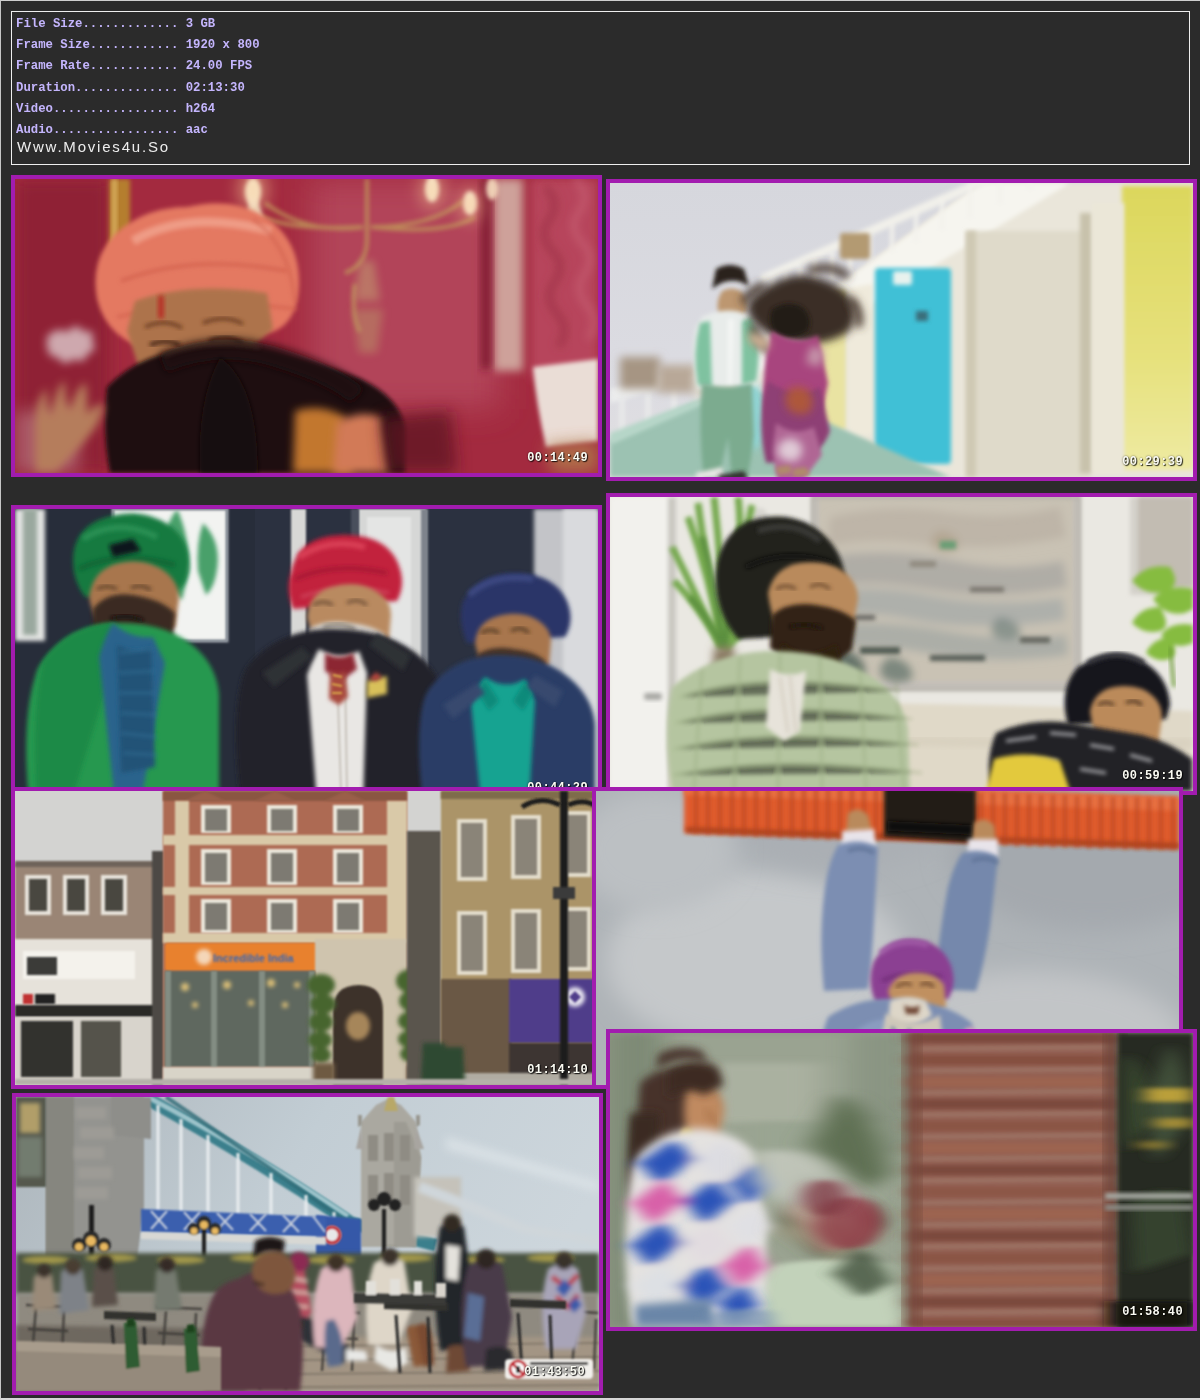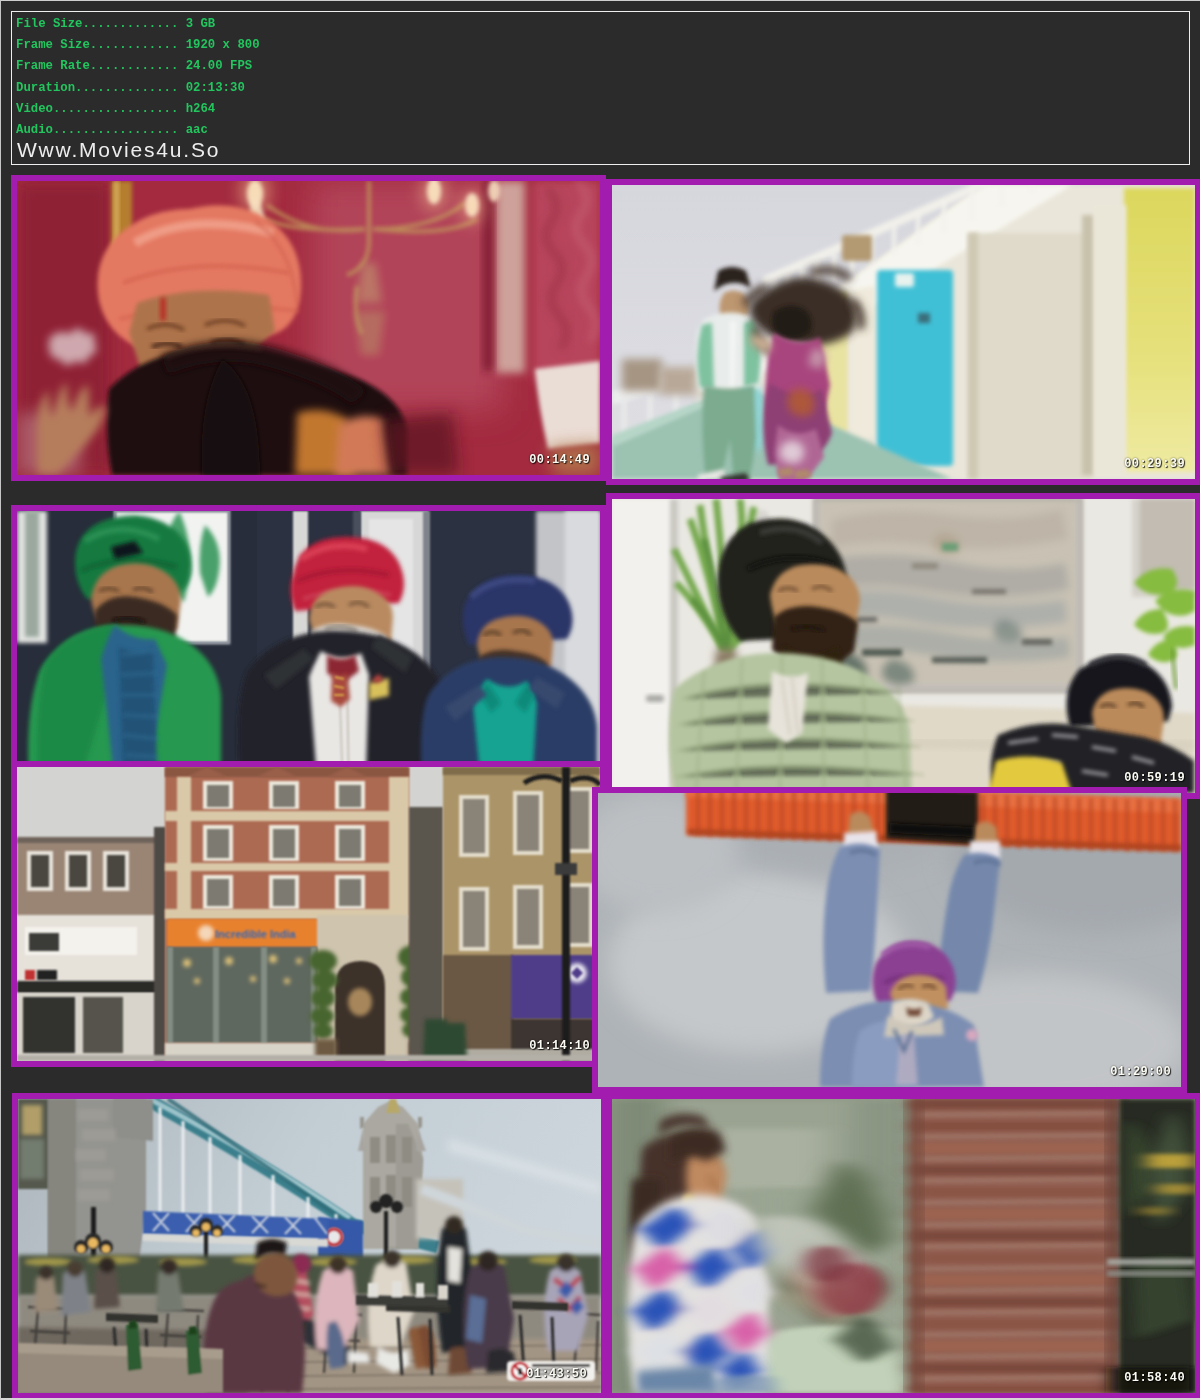--- a/index.html
+++ b/index.html
@@ -1,29 +1,29 @@
 <!DOCTYPE html>
 <html><head><meta charset="utf-8">
 <style>
 html,body{margin:0;padding:0;background:#2b2b2b;width:1200px;height:1400px;overflow:hidden}
 body{position:relative;box-sizing:border-box;border-top:1px solid #cfcfcf;border-left:1px solid #c6c6c6;border-bottom:2px solid #d6d6d6}
 #info{position:absolute;left:10px;top:10px;width:1177px;height:152px;border:1px solid #efefef}
-#info pre{margin:0;padding:2px 0 0 4px;font-family:"Liberation Mono",monospace;font-weight:bold;font-size:12.3px;line-height:21.2px;color:#22c55e;letter-spacing:0px}
-#www{position:absolute;left:5px;top:126px;font-family:"Liberation Sans",sans-serif;font-size:21px;color:#ededed;letter-spacing:1.8px}
-.ph{position:absolute;width:583px;height:294px;border:6px solid #a21caf;overflow:hidden}
+#info pre{margin:0;padding:2px 0 0 4px;font-family:"Liberation Mono",monospace;font-weight:bold;font-size:12.3px;line-height:21.2px;color:#c4b5fd;letter-spacing:0px}
+#www{position:absolute;left:5px;top:126px;font-family:"Liberation Sans",sans-serif;font-size:15px;color:#ededed;letter-spacing:1.8px}
+.ph{position:absolute;width:583px;height:294px;border:4px solid #a21caf;overflow:hidden}
 .ph svg{display:block}
 .ts{position:absolute;right:10px;bottom:8px;font-family:"Liberation Mono",monospace;font-weight:bold;font-size:12px;color:#fbfbf3;text-shadow:1px 1px 1px rgba(0,0,0,.8),0 0 2px rgba(0,0,0,.6);letter-spacing:0.4px}
 #p1{left:10px;top:174px}
 #p2{left:605px;top:178px}
 #p3{left:10px;top:504px}
 #p4{left:605px;top:492px}
-#p5{left:10px;top:760px}
+#p5{left:10px;top:786px}
 #p6{left:591px;top:786px}
 #p7{left:11px;top:1092px}
-#p8{left:605px;top:1092px}
+#p8{left:605px;top:1028px}
 </style></head>
 <body>
 <div id="info">
     <pre>File Size............. 3 GB
 Frame Size............ 1920 x 800
 Frame Rate............ 24.00 FPS
 Duration.............. 02:13:30
 Video................. h264
 Audio................. aac</pre>
     <div id="www">Www.Movies4u.So</div>

